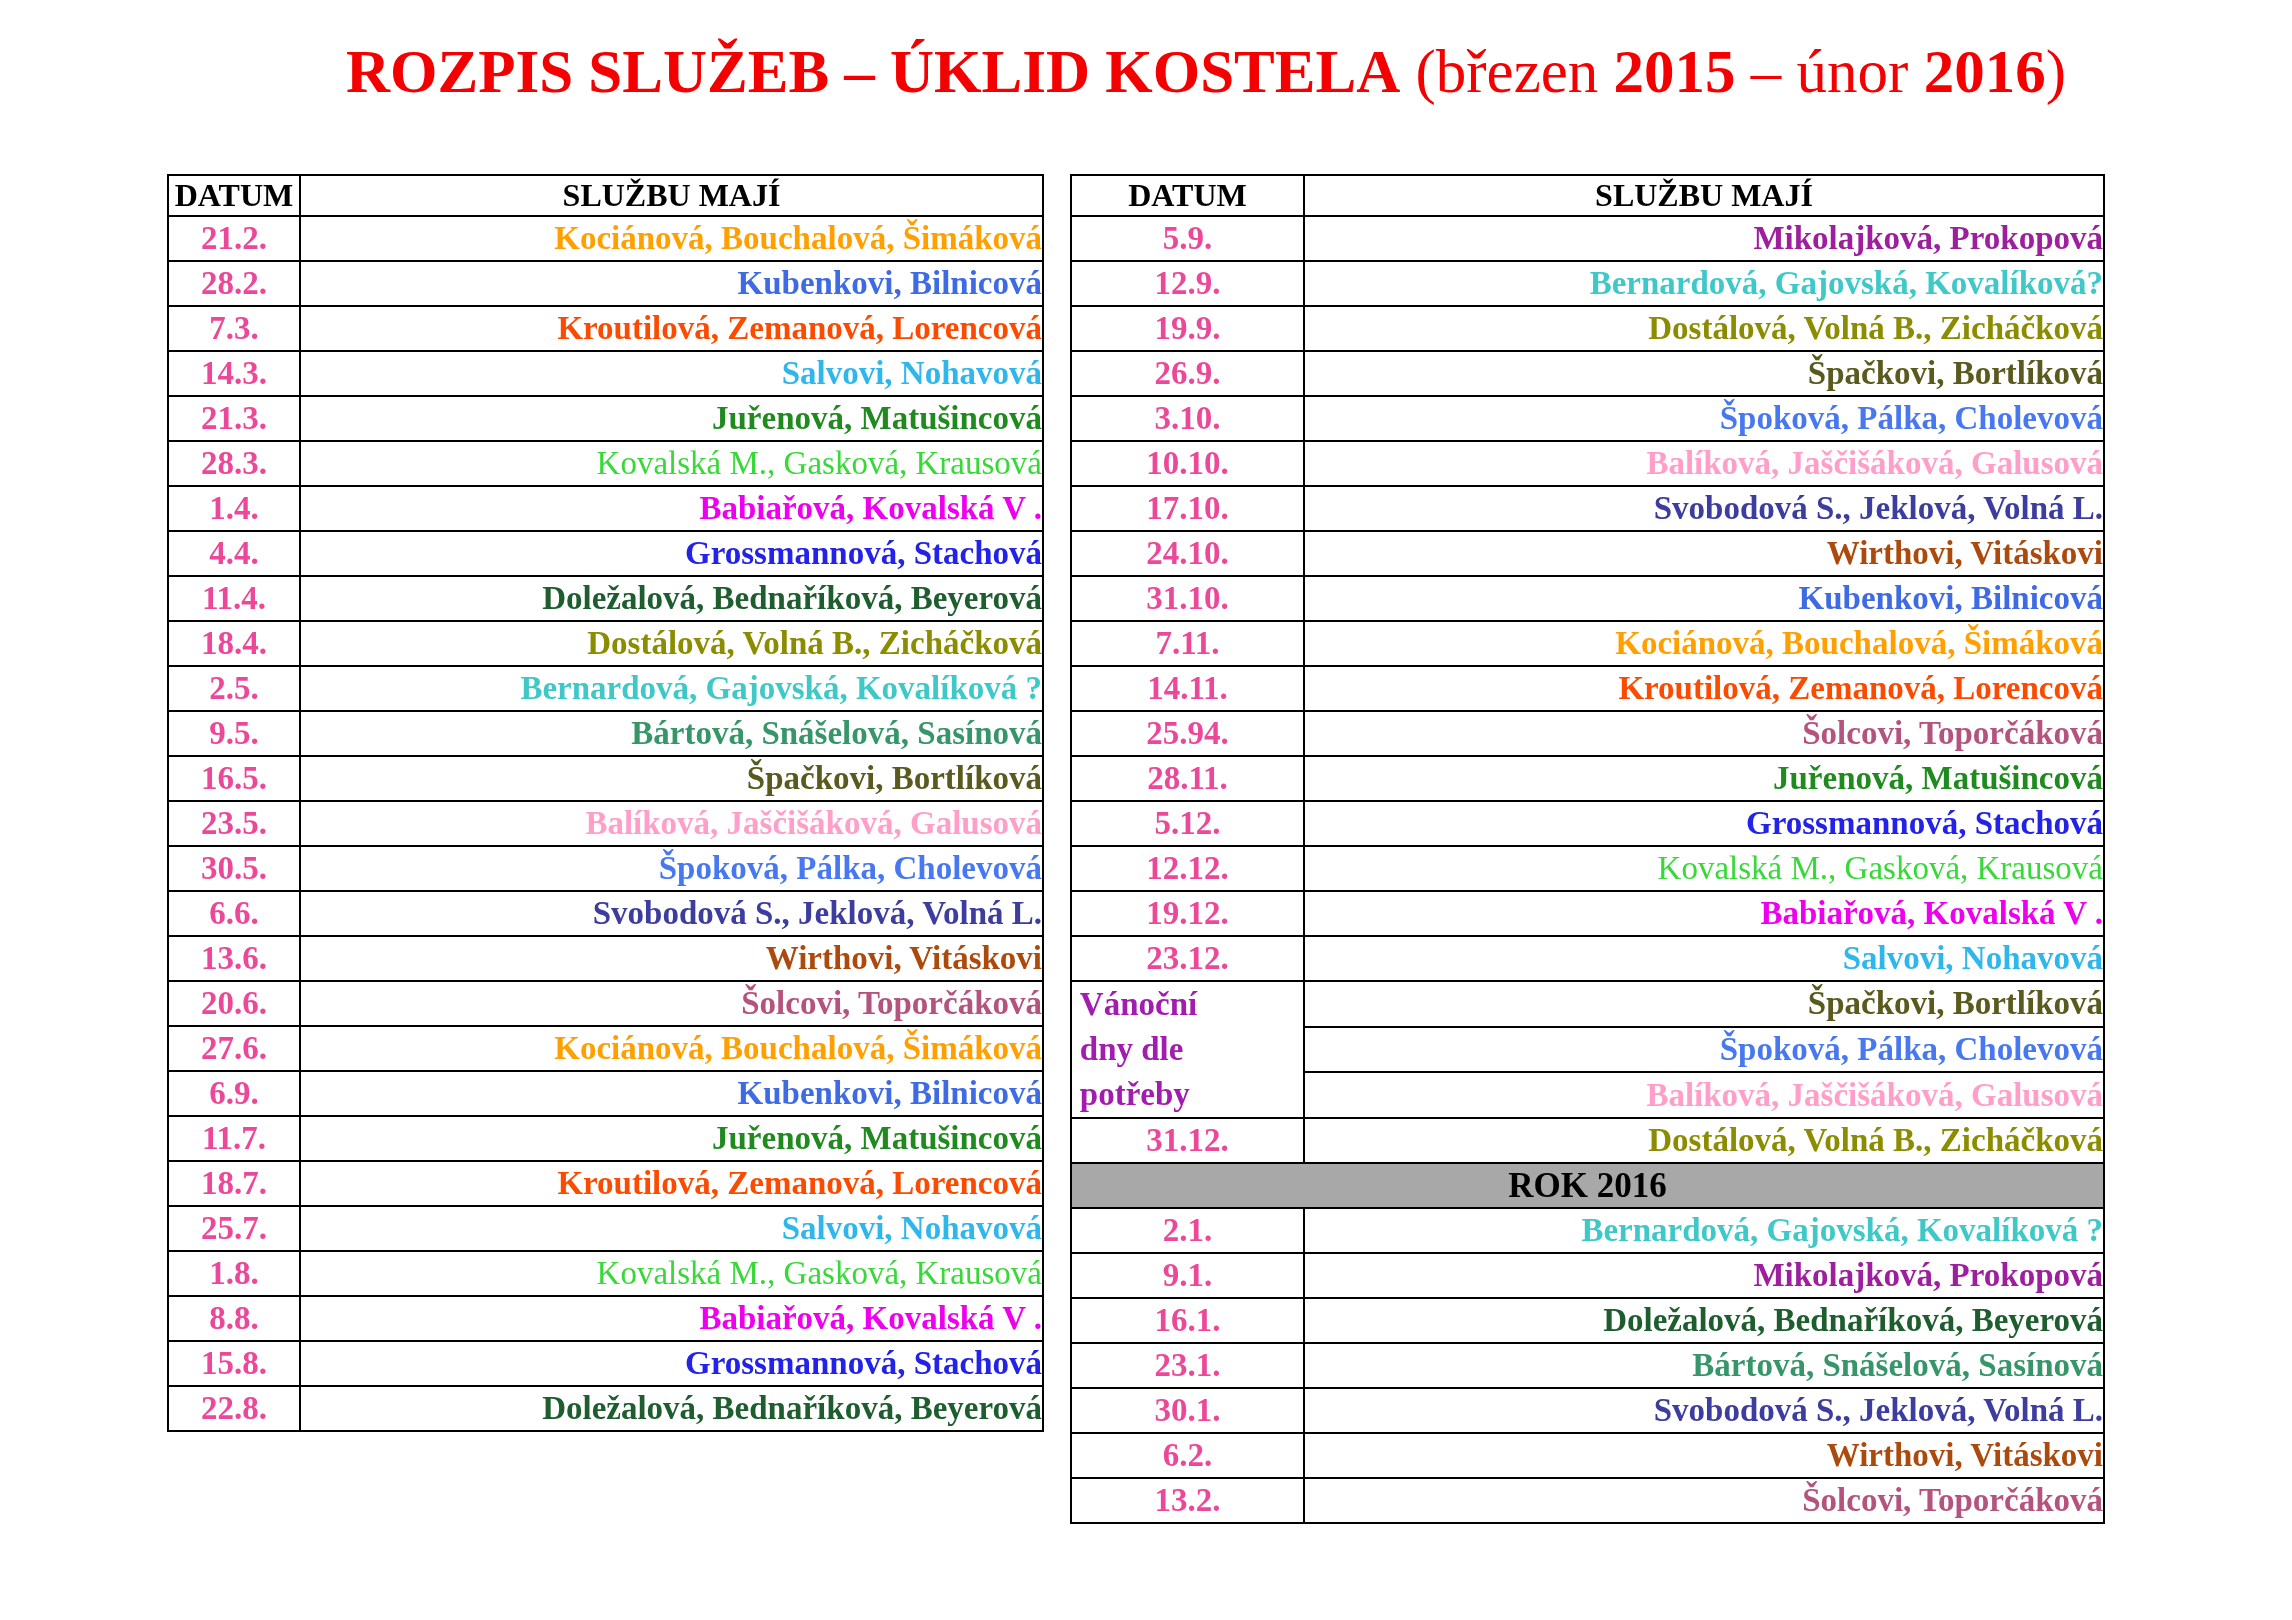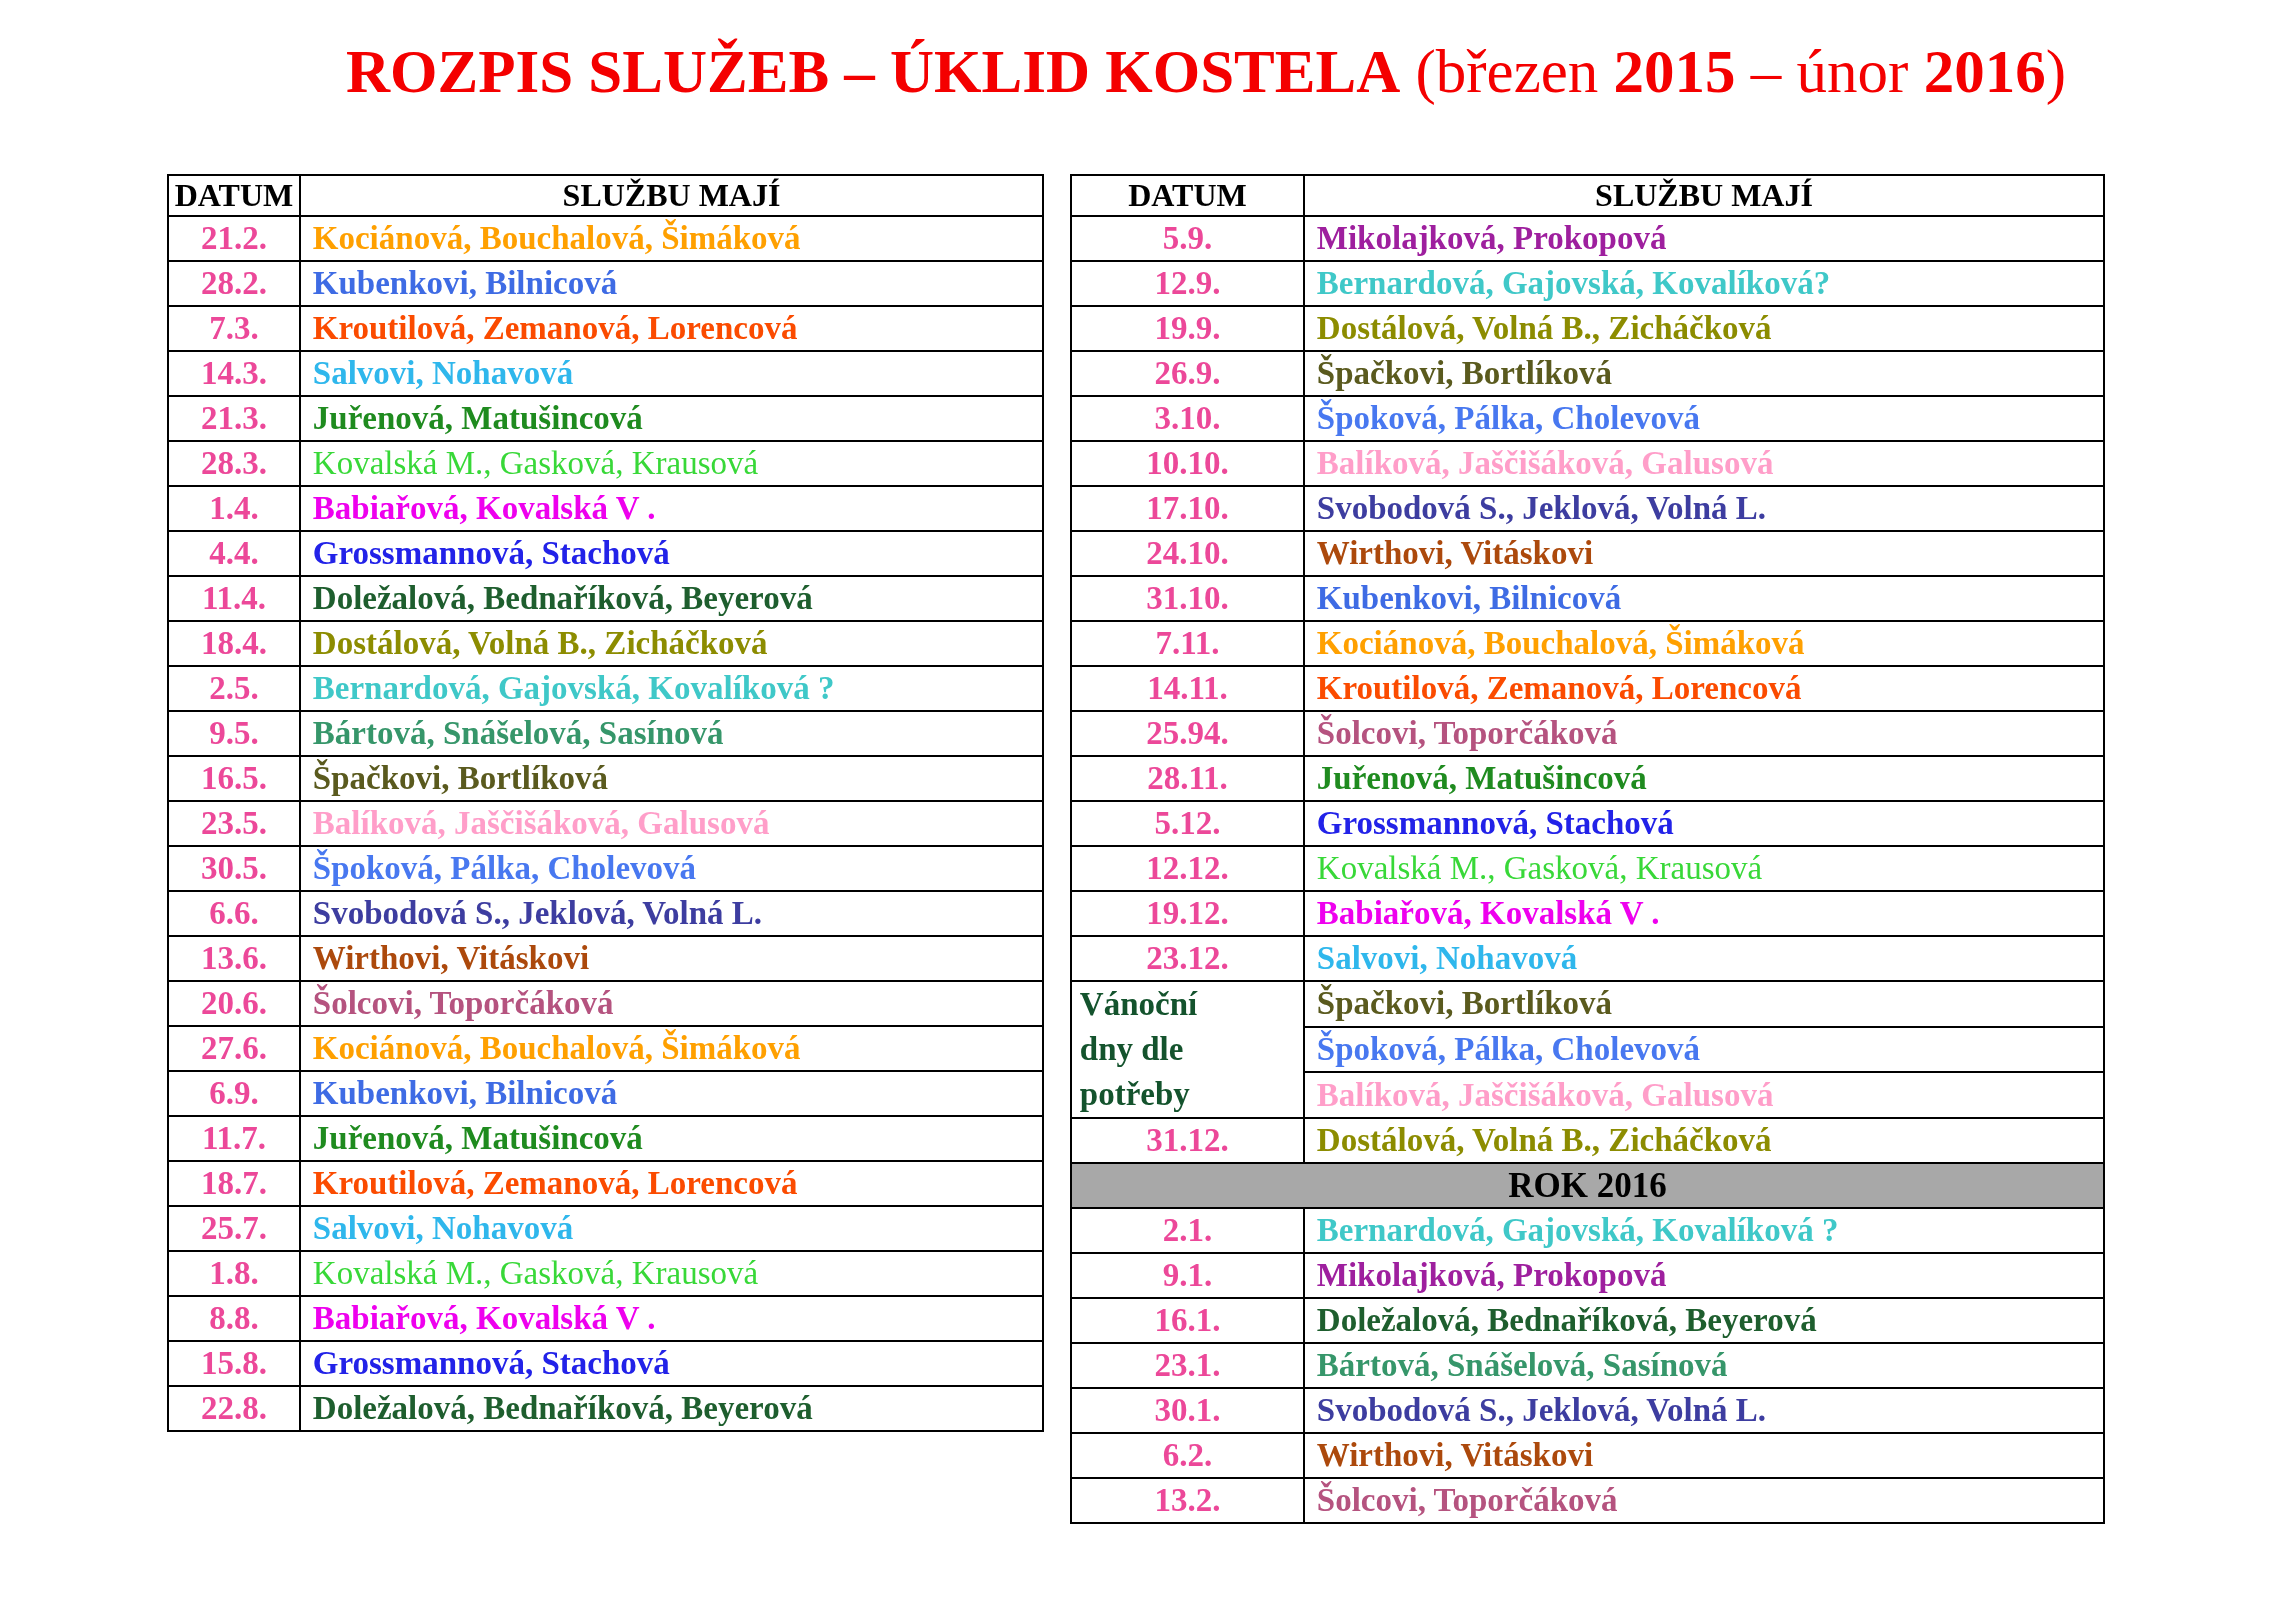--- a/index.html
+++ b/index.html
@@ -20,25 +20,25 @@
     position:absolute;border-collapse:collapse;table-layout:fixed;
     background:#ffffff;
   }
   #left-table{left:167px;top:174px;width:875px;}
   #right-table{left:1070px;top:174px;width:1033px;}
   th,td{border:2px solid #000;overflow:hidden;white-space:nowrap;padding:0;}
   thead tr{height:41px;}
   tbody tr{height:45px;}
   th{font-size:32px;font-weight:bold;text-align:center;color:#000;margin-left:46px;}
   td.date-cell{font-size:33px;font-weight:bold;text-align:center;color:#ec4899;}
-  td.names-cell{font-size:33px;font-weight:bold;text-align:left;padding-left:11.8px;}
+  td.names-cell{font-size:33px;font-weight:bold;text-align:right;padding-left:11.8px;}
   td.names-cell.regular{font-weight:normal;}
   td.group-date-cell{
     font-size:33px;font-weight:bold;text-align:left;
-    padding-left:7.8px;vertical-align:middle;color:#14532d;
+    padding-left:7.8px;vertical-align:middle;color:#a21caf;
   }
   td.group-date-cell div{line-height:45px;}
   tr.section-row td{
     background:#A8A8A8;font-size:35px;font-weight:bold;
     text-align:center;color:#000;
   }
 </style>
 </head>
 <body>
 

